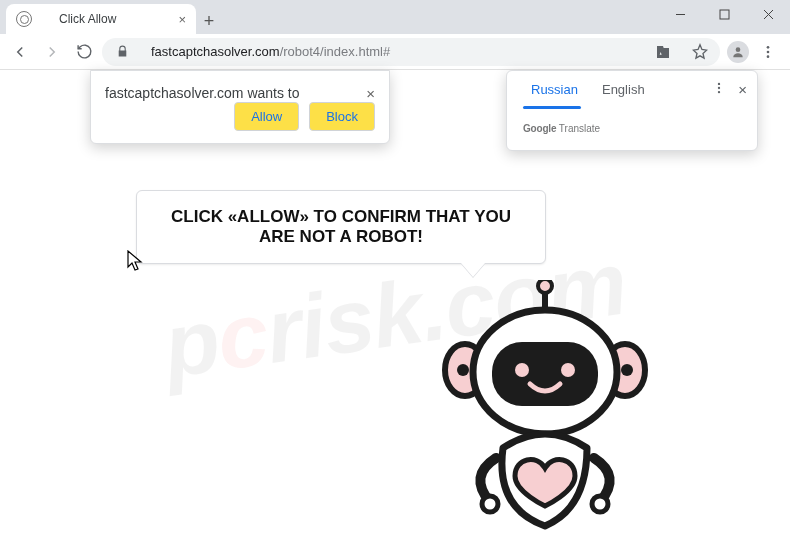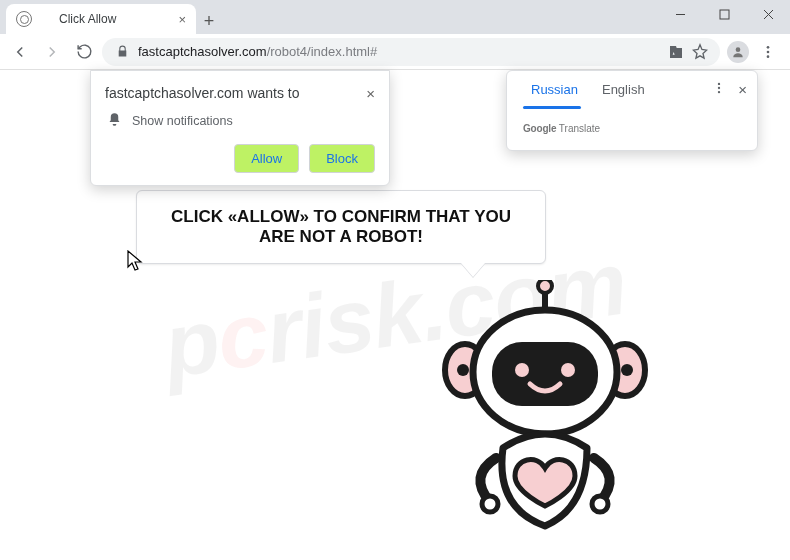--- a/index.html
+++ b/index.html
@@ -84,21 +84,21 @@
   }
   .tb-btn.disabled { color:#b5b7ba; }
   .omnibox {
     flex:1;
     height: 28px;
     background: #f1f3f4;
     border-radius: 14px;
     display:flex;
     align-items:center;
     padding: 0 12px;
-    gap:8px;
+    gap:21px;
     font-size: 13px;
     color:#5f6368;
   }
   .omnibox .url b { color:#202124; font-weight:400; }
   .omnibox .url { flex:1; color:#7a7c80; }
   .om-icon { width:16px; display:flex; justify-content:center; }
   .right-icons { display:flex; gap:2px; padding-right:2px; }
   .avatar {
     width:22px;height:22px;border-radius:50%;
     background:#dadce0; display:flex;align-items:center;justify-content:center;
@@ -161,21 +161,21 @@
     box-shadow: 0 4px 14px rgba(0,0,0,0.18);
     padding: 14px 14px 12px 14px;
     font-size: 13px;
     color:#3c4043;
   }
   .perm .hdr { font-size:14px; display:flex; justify-content:space-between; align-items:flex-start; }
   .perm .row { display:flex; gap:10px; align-items:center; margin:10px 0 14px 2px; color:#5f6368; font-size:12.5px; }
   .perm .btns { display:flex; justify-content:flex-end; gap:10px; }
   .pbtn {
     border:1px solid #d0d3d7;
-    background:#bef264;
+    background:#fde047;
     padding: 6px 16px;
     font-size:13px;
     border-radius:4px;
     color:#1a73e8;
   }
   
   .trans {
     position:absolute;
     right: 32px;
     top: 0;
@@ -335,28 +335,20 @@
       <circle cx="170" cy="224" r="8" fill="#fff" stroke="#1c1c1c" stroke-width="5"></circle>
     </svg>
     
   </div>
 
   <div class="perm">
     <div class="hdr">
       <span>fastcaptchasolver.com wants to</span>
       <span style="color:#666;font-size:15px;">×</span>
     </div>
-    <div class="row">
-      <span>
-        <svg width="15" height="15" viewBox="0 0 24 24" fill="#5f6368">
-            <path d="M12 2a6 6 0 0 0-6 6v5l-2 3h16l-2-3V8a6 6 0 0 0-6-6zm0 20a3 3 0 0 0 3-3H9a3 3 0 0 0 3 3z"></path>
-          </svg>
-      </span>
-      <span>Show notifications</span>
-    </div>
     <div class="btns">
       <button class="pbtn">Allow</button>
       <button class="pbtn">Block</button>
     </div>
   </div>
 
   <div class="trans">
     <div class="tabs">
       <div class="ttab active">Russian</div>
       <div class="ttab">English</div>

